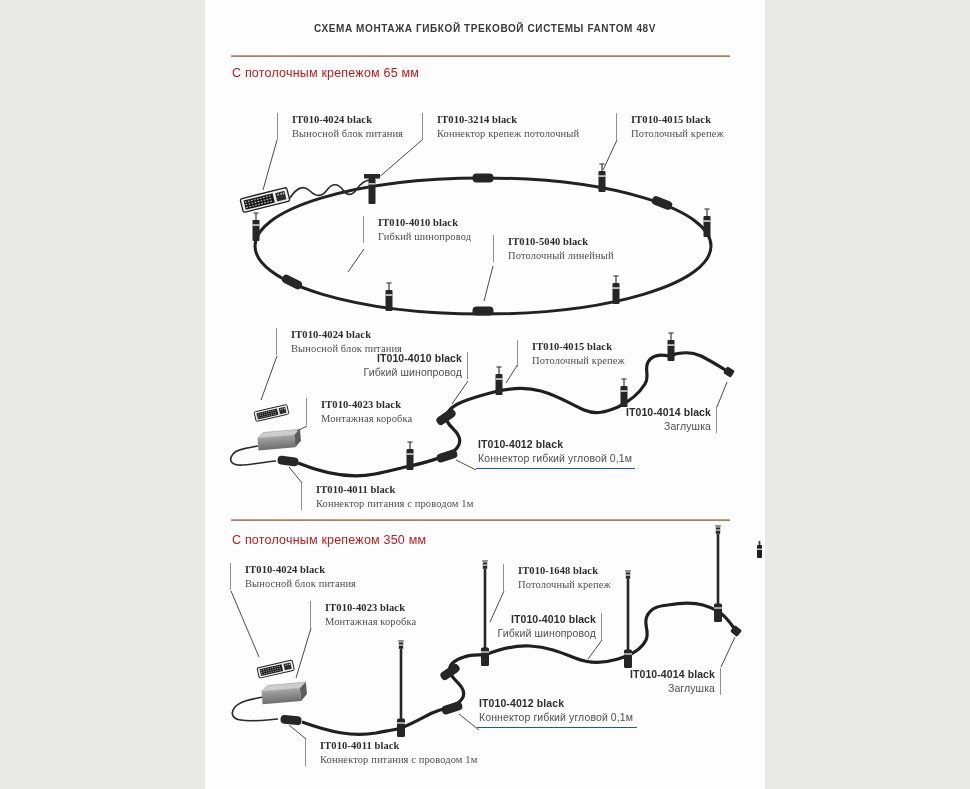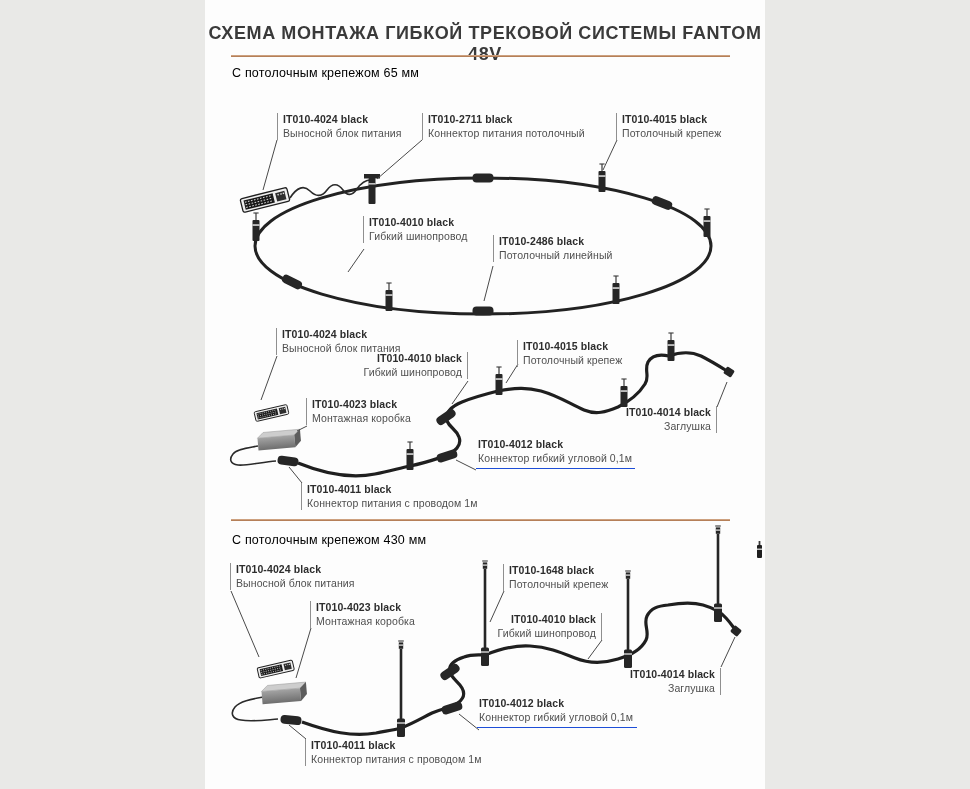--- a/index.html
+++ b/index.html
@@ -8,42 +8,42 @@
     background:#e9e9e7;
     font-family:"Liberation Sans","DejaVu Sans",sans-serif;
   }
   .content-panel{
     position:absolute;left:205px;top:0;width:560px;height:789px;
     background:#fdfdfd;
   }
   .art{position:absolute;left:0;top:0;}
   .page-title{
     position:absolute;left:205px;top:23px;width:560px;margin:0;
-    text-align:center;font-size:18px;font-weight:700;letter-spacing:.6px;
+    text-align:center;font-size:10px;font-weight:700;letter-spacing:.6px;
     color:#3a3a3a;
   }
   .divider{
     position:absolute;left:231px;width:499px;height:2px;
     background:linear-gradient(180deg,#dcb halt,#a96f45);
     background:linear-gradient(180deg,#d9b293,#a96f45);
   }
   .divider.pos-1{top:55px;}
   .divider.pos-2{top:519px;}
   .section-heading{
-    position:absolute;font-size:12.5px;color:#000000;letter-spacing:.2px;
+    position:absolute;font-size:12.5px;color:#b91c1c;letter-spacing:.2px;
   }
   .section-heading.pos-1{left:232px;top:66px;}
   .section-heading.pos-2{left:232px;top:533px;}
   .lbl{
     position:absolute;font-size:10.5px;line-height:13.5px;letter-spacing:.1px;
     white-space:nowrap;box-sizing:border-box;
   }
   .lbl .art-no{color:#2d2d2d;font-weight:700;}
   .lbl .nm{color:#4f4f4f;}
-  .lbl.bar-left{border-left:1px solid #8f8f8f;padding-left:5px;}
+  .lbl.bar-left{border-left:1px solid #8f8f8f;padding-left:14px;font-family:Liberation Serif, serif;}
   .lbl.bar-right{border-right:1px solid #8f8f8f;padding-right:5px;text-align:right;}
   .lbl.underlined{border-bottom:1px solid #1d4ed8;padding:0 0 3px 2px;}
 </style>
 </head>
 <body>
 
 <div class="content-panel"></div>
 
 <svg class="art" width="970" height="789" viewBox="0 0 970 789">
   <defs>
@@ -206,40 +206,40 @@
     <rect x="758.6" y="541" width="1.8" height="4.5" fill="#3a3a3a"></rect>
     <rect x="757" y="545" width="5" height="13" rx="1" fill="#1f1f1f"></rect>
     <rect x="757" y="548.5" width="5" height="1.5" fill="#dddddd" opacity=".85"></rect>
   </g>
 </svg>
 
 <h1 class="page-title">СХЕМА МОНТАЖА ГИБКОЙ ТРЕКОВОЙ СИСТЕМЫ FANTOM 48V</h1>
 <div class="divider pos-1"></div>
 <div class="section-heading pos-1">С потолочным крепежом 65 мм</div>
 <div class="divider pos-2"></div>
-<div class="section-heading pos-2">С потолочным крепежом 430 мм</div>
+<div class="section-heading pos-2">С потолочным крепежом 350 мм</div>
 
 <div class="lbl bar-left" style="left:277px;top:113px">
   <div class="art-no">IT010-4024 black</div>
   <div class="nm">Выносной блок питания</div>
 </div>
 <div class="lbl bar-left" style="left:422px;top:113px">
-  <div class="art-no">IT010-2711 black</div>
-  <div class="nm">Коннектор питания потолочный</div>
+  <div class="art-no">IT010-3214 black</div>
+  <div class="nm">Коннектор крепеж потолочный</div>
 </div>
 <div class="lbl bar-left" style="left:616px;top:113px">
   <div class="art-no">IT010-4015 black</div>
   <div class="nm">Потолочный крепеж</div>
 </div>
 <div class="lbl bar-left" style="left:363px;top:216px">
   <div class="art-no">IT010-4010 black</div>
   <div class="nm">Гибкий шинопровод</div>
 </div>
 <div class="lbl bar-left" style="left:493px;top:235px">
-  <div class="art-no">IT010-2486 black</div>
+  <div class="art-no">IT010-5040 black</div>
   <div class="nm">Потолочный линейный</div>
 </div>
 
 <div class="lbl bar-left" style="left:276px;top:328px">
   <div class="art-no">IT010-4024 black</div>
   <div class="nm">Выносной блок питания</div>
 </div>
 <div class="lbl bar-right" style="left:320px;top:352px;width:148px">
   <div class="art-no">IT010-4010 black</div>
   <div class="nm">Гибкий шинопровод</div>

